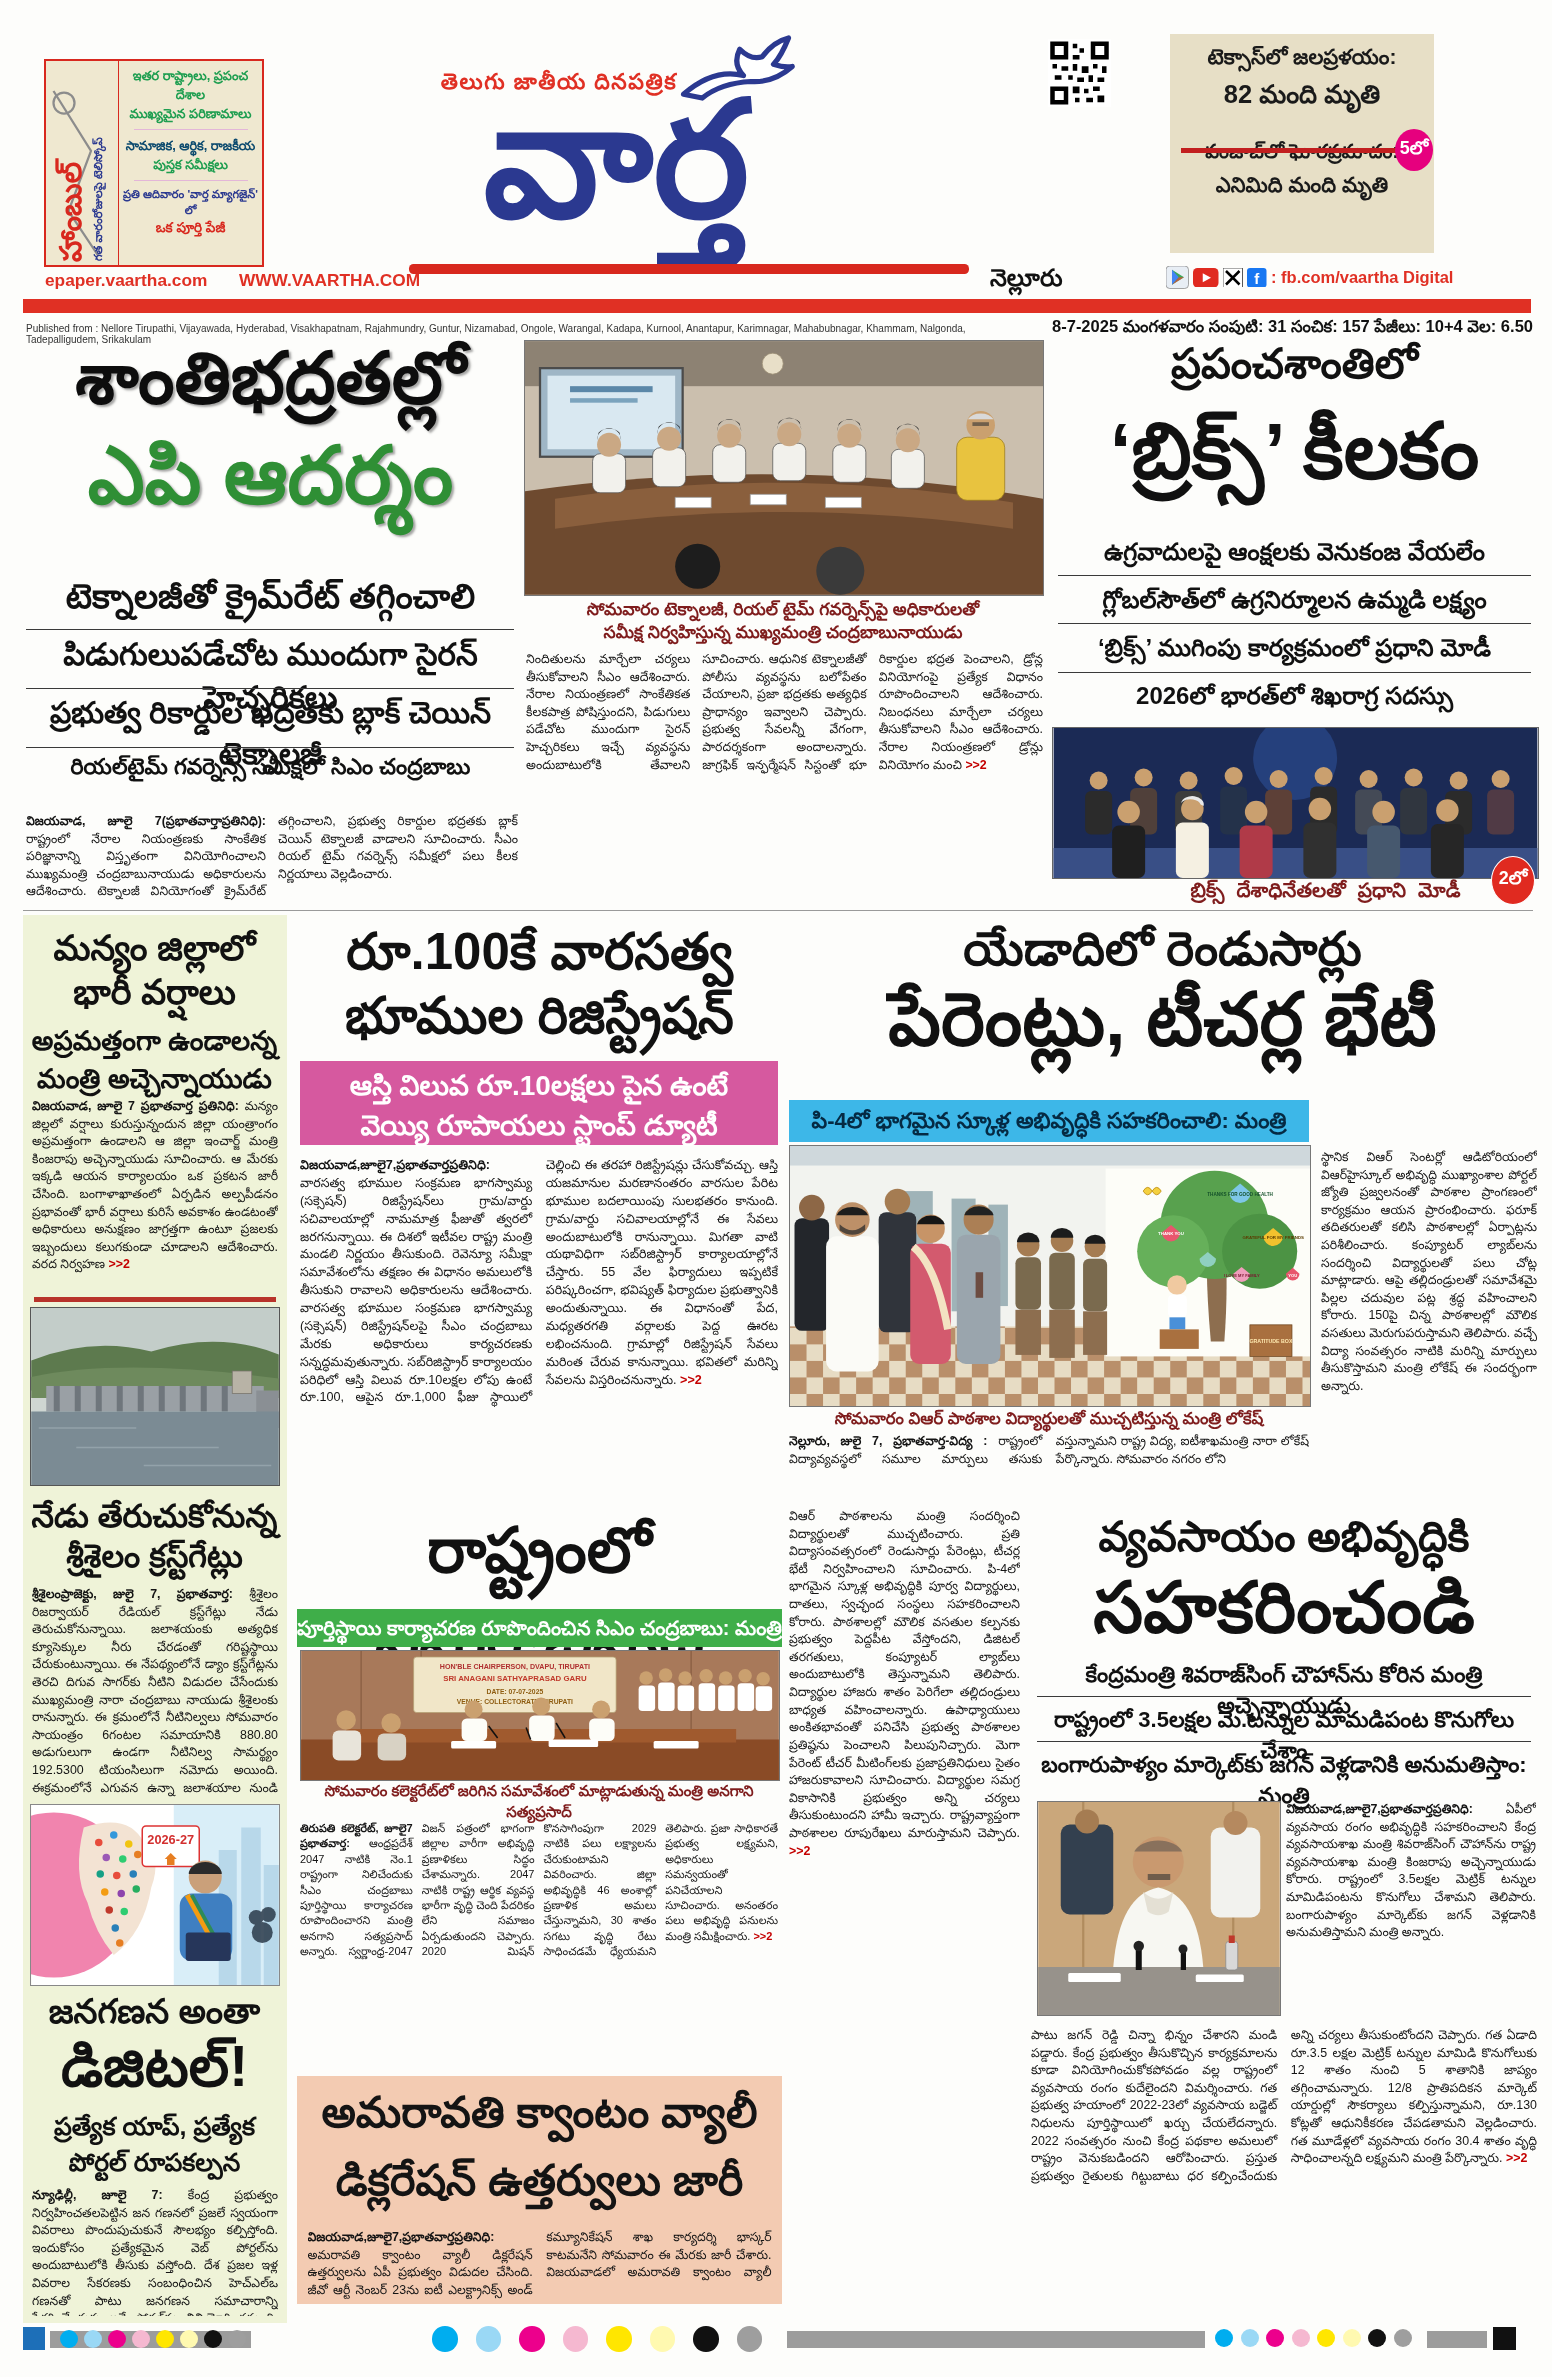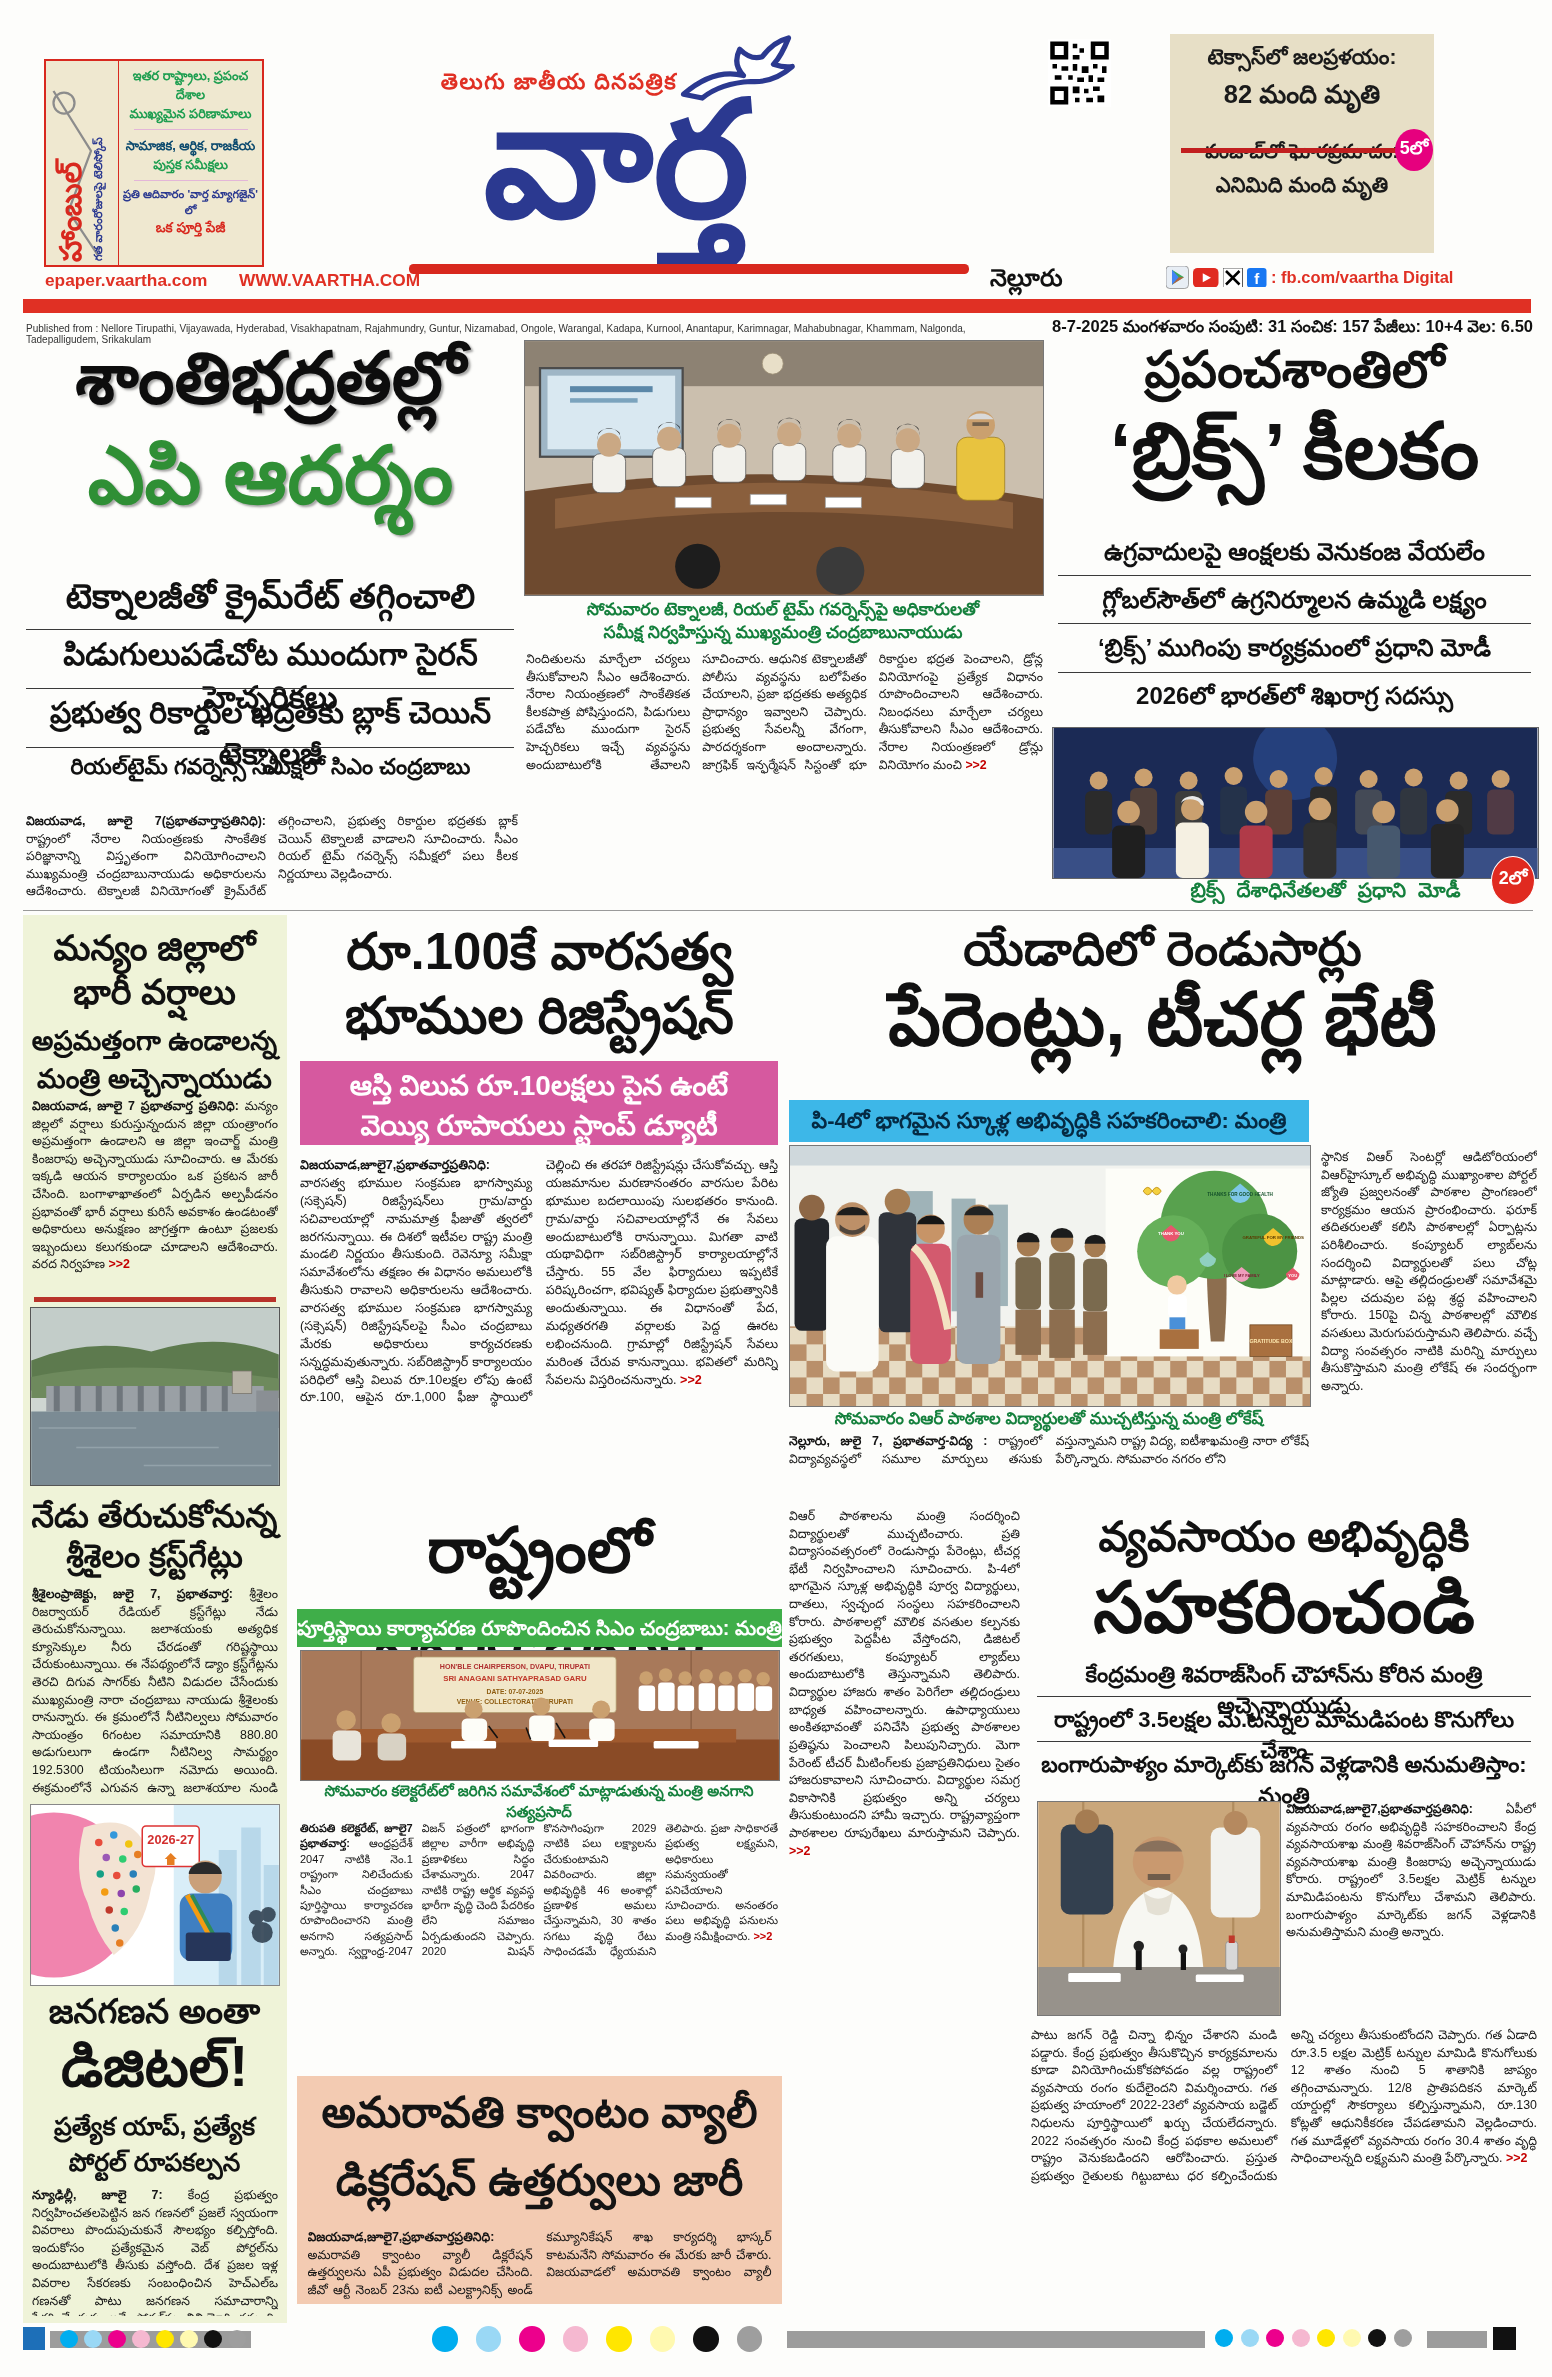--- a/index.html
+++ b/index.html
@@ -7,21 +7,21 @@
        font-family:"Liberation Sans","DejaVu Sans",sans-serif;color:#111;}
   .abs{position:absolute;}
   .tc{text-align:center;}
   .jt{text-align:justify;}
   .ov{overflow:hidden;}
   .shadow{text-shadow:2.3px 2.3px 2.3px rgba(0,0,0,.35);}
   .rule{border-top:1.5px solid #3a3a3a;}
   .thinrule{border-top:0.8px solid #9a9a9a;}
   .more{color:#c40000;font-weight:bold;}
   .body-txt{font-size:12.4px;line-height:1.42;color:#141414;}
-  .cap{font-weight:bold;color:#15803d;}
+  .cap{font-weight:bold;color:#7f1d1d;}
   .dot{display:inline-block;border-radius:50%;}
   .badge{border-radius:50%;color:#fff;font-weight:bold;display:flex;align-items:center;justify-content:center;}
   svg text{font-family:"Liberation Sans","DejaVu Sans",sans-serif;}
 </style>
 </head>
 <body>
 
 <div class="abs" style="left:44px;top:59px;width:216px;height:204px;background:#efe8d0;border:2.3px solid #d8281e;display:flex;">
   <div class="abs" style="left:0;top:0;width:72px;height:204px;border-right:1.5px solid #d8281e;overflow:hidden;">
     <svg width="72" height="204" viewBox="0 0 96 272" style="position:absolute;left:0;top:0;">
@@ -194,21 +194,21 @@
 <div class="abs tc cap" style="left:524px;top:598px;width:518px;font-size:17.3px;line-height:1.35;">
   <div>సోమవారం టెక్నాలజీ, రియల్ టైమ్ గవర్నెన్స్‌పై అధికారులతో</div>
   <div>సమీక్ష నిర్వహిస్తున్న ముఖ్యమంత్రి చంద్రబాబునాయుడు</div>
 </div>
 
 <div class="abs body-txt jt ov" style="left:526px;top:651px;width:517px;height:254px;column-count:3;column-gap:12px;">
   <span>నిందితులను మార్చేలా చర్యలు తీసుకోవాలని సీఎం ఆదేశించారు. నేరాల నియంత్రణలో సాంకేతికత కీలకపాత్ర పోషిస్తుందని, పిడుగులు పడేచోట ముందుగా సైరన్ హెచ్చరికలు ఇచ్చే వ్యవస్థను అందుబాటులోకి తేవాలని సూచించారు. ఆధునిక టెక్నాలజీతో పోలీసు వ్యవస్థను బలోపేతం చేయాలని, ప్రజా భద్రతకు అత్యధిక ప్రాధాన్యం ఇవ్వాలని చెప్పారు. ప్రభుత్వ సేవలన్నీ వేగంగా, పారదర్శకంగా అందాలన్నారు. జాగ్రఫిక్ ఇన్ఫర్మేషన్ సిస్టంతో భూ రికార్డుల భద్రత పెంచాలని, డ్రోన్ల వినియోగంపై ప్రత్యేక విధానం రూపొందించాలని ఆదేశించారు. నిబంధనలు మార్చేలా చర్యలు తీసుకోవాలని సీఎం ఆదేశించారు. నేరాల నియంత్రణలో డ్రోన్లు వినియోగం మంచి</span>
   <b class="more">&gt;&gt;2</b>
 </div>
 
-<div class="abs tc" style="left:1052px;top:340px;width:485px;font-size:51px;font-weight:bold;">ప్రపంచశాంతిలో</div>
+<div class="abs tc" style="left:1052px;top:340px;width:485px;font-size:42px;font-weight:bold;">ప్రపంచశాంతిలో</div>
 <div class="abs tc" style="left:1052px;top:406px;width:485px;font-size:78px;font-weight:bold;">‘బ్రిక్స్’ కీలకం</div>
 <div class="abs tc" style="left:1052px;top:538px;width:485px;font-size:24px;font-weight:bold;">ఉగ్రవాదులపై ఆంక్షలకు వెనుకంజ వేయలేం</div>
 <div class="abs rule" style="left:1058px;top:575px;width:473px;"></div>
 <div class="abs tc" style="left:1052px;top:586px;width:485px;font-size:24px;font-weight:bold;">గ్లోబల్‌సౌత్‌లో ఉగ్రనిర్మూలన ఉమ్మడి లక్ష్యం</div>
 <div class="abs rule" style="left:1058px;top:623px;width:473px;"></div>
 <div class="abs tc" style="left:1052px;top:634px;width:485px;font-size:24px;font-weight:bold;">‘బ్రిక్స్’ ముగింపు కార్యక్రమంలో ప్రధాని మోడీ</div>
 <div class="abs rule" style="left:1058px;top:672px;width:473px;"></div>
 <div class="abs tc" style="left:1052px;top:682px;width:485px;font-size:24px;font-weight:bold;">2026లో భారత్‌లో శిఖరాగ్ర సదస్సు</div>
 
 <svg class="abs" style="left:1052px;top:727px;border:0.8px solid #666;" width="485" height="150" viewBox="0 0 645 200">

